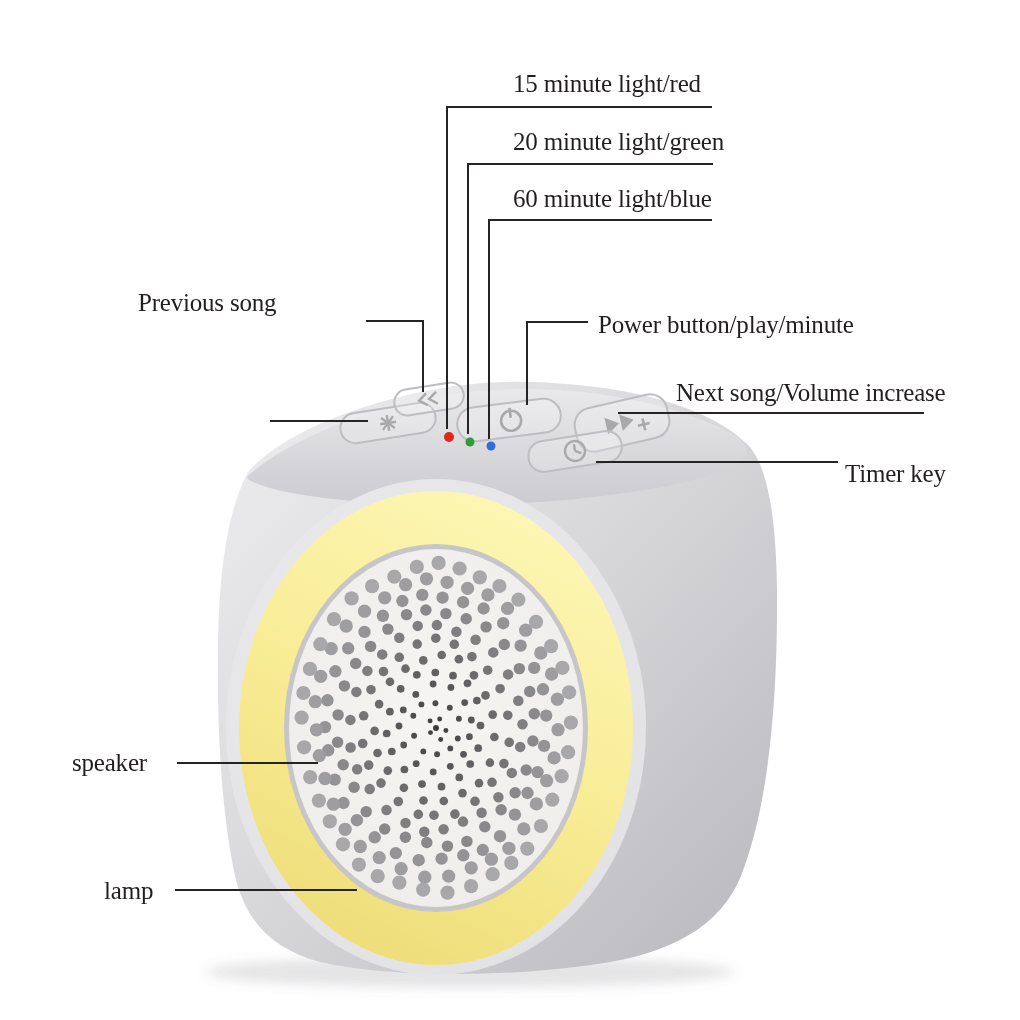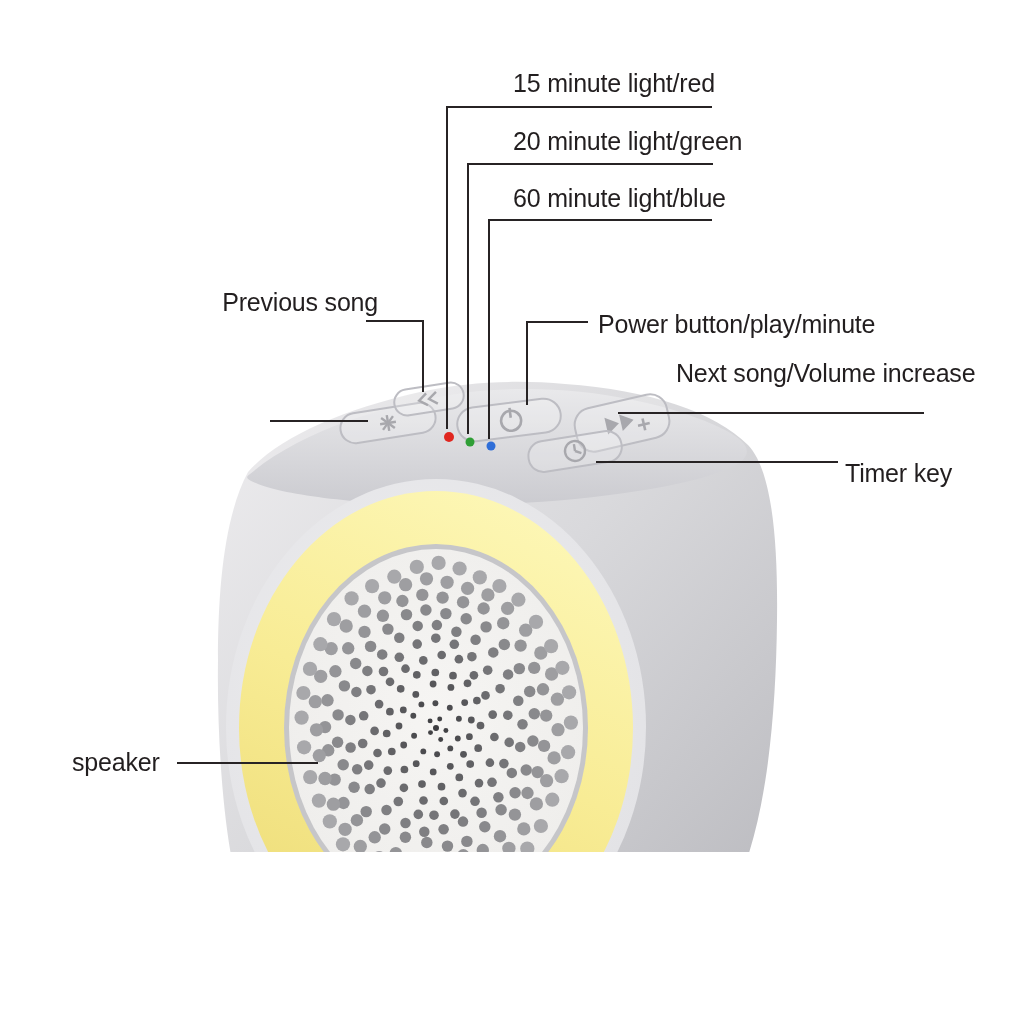--- a/index.html
+++ b/index.html
@@ -1,32 +1,32 @@
 <!DOCTYPE html>
 <html><head>
 <meta charset="utf-8">
 <style>
   html,body{margin:0;padding:0;background:#ffffff;}
   .stage{
     position:relative;
-    width:1020px;height:852px;
+    width:1020px;height:1020px;
     background:#ffffff;
     overflow:hidden;
-    font-family:Liberation Sans, sans-serif;
+    font-family:Liberation Serif, serif;
   }
   .stage svg{position:absolute;left:0;top:0;}
   .callout{
     position:absolute;
     font-size:25px;
     line-height:31px;
     letter-spacing:-0.2px;
     color:#221e1f;
     white-space:nowrap;
   }
-  .callout.center{text-align:right;}
+  .callout.center{text-align:left;}
 </style>
 </head>
 <body>
 
 <div class="stage">
 
   <svg width="1020" height="1020" viewBox="0 0 1020 1020">
     <defs>
       <linearGradient id="gBody" x1="0" y1="0" x2="1" y2="1">
         <stop offset="0" stop-color="#eeedef"></stop>
@@ -400,20 +400,20 @@
 
   <div class="callout" style="left:513px;top:183px;">60 minute light/blue</div>
 
   <div class="callout center" style="left:138px;top:287px;width:240px;">
     <div>Previous song</div>
   </div>
 
 
   <div class="callout" style="left:598px;top:309px;">Power button/play/minute</div>
 
-  <div class="callout" style="left:676px;top:358px;">Next song/Volume increase</div>
+  <div class="callout" style="left:676px;top:377px;">Next song/Volume increase</div>
 
   <div class="callout" style="left:845px;top:450px;margin-top:8px;">Timer key</div>
 
   <div class="callout" style="left:72px;top:747px;">speaker</div>
 
   <div class="callout" style="left:104px;top:875px;">lamp</div>
 </div>
 
 </body></html>

